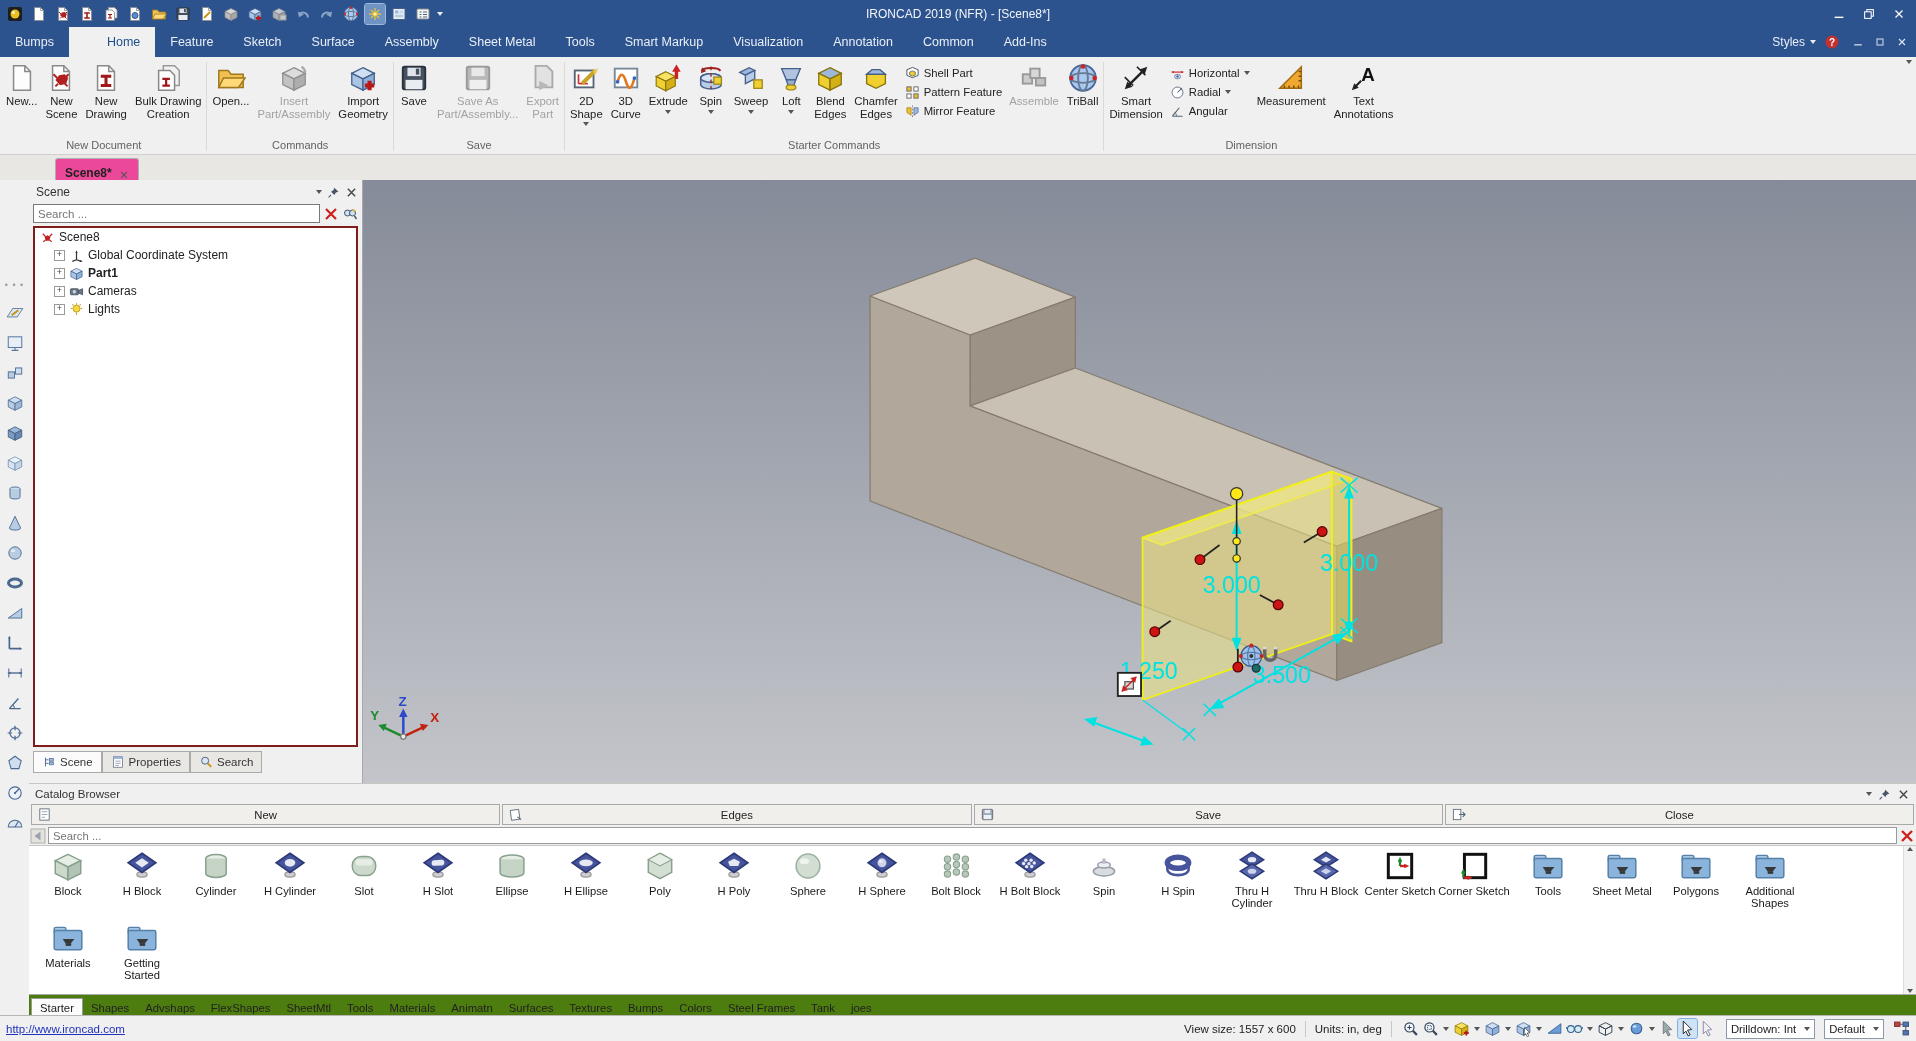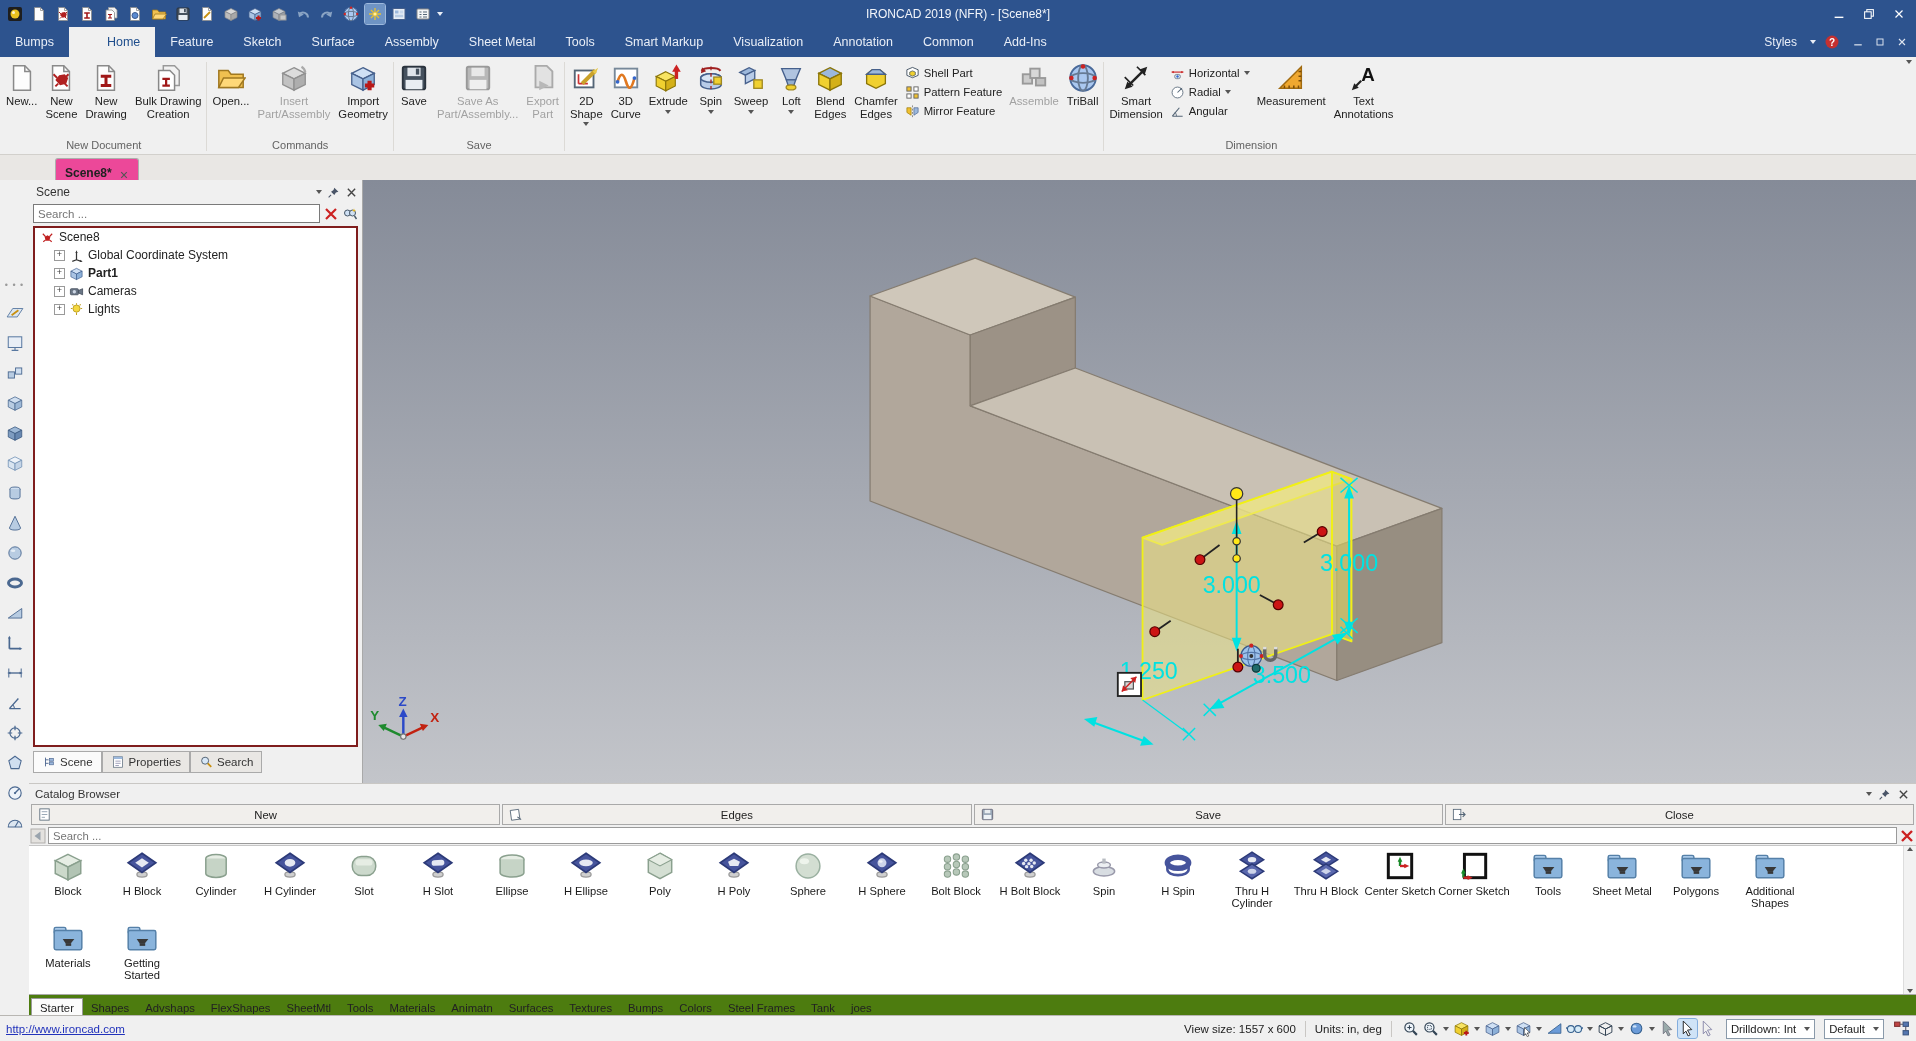--- a/index.html
+++ b/index.html
@@ -298,21 +298,21 @@
     <div class="mtab">Assembly</div>
     <div class="mtab">Sheet Metal</div>
     <div class="mtab">Tools</div>
     <div class="mtab">Smart Markup</div>
     <div class="mtab">Visualization</div>
     <div class="mtab">Annotation</div>
     <div class="mtab">Common</div>
     <div class="mtab">Add-Ins</div>
   </div>
 <div id="menuright">
-  <span style="display:flex;align-items:center;gap:13px;">
+  <span style="display:flex;align-items:center;gap:5px;">
       <span>Styles</span>
       <span class="chev white"></span>
     </span>
   <span class="ic">
       <svg viewBox="0 0 16 16">
         <circle cx="8" cy="8" r="6.5" fill="#c43030"></circle>
         <text x="8" y="11.5" text-anchor="middle" font-size="10" fill="#fff" font-weight="bold">?</text>
       </svg>
     </span>
   <span class="docwin">
@@ -611,20 +611,21 @@
               <ellipse cx="8" cy="8" rx="6.8" ry="2.6" fill="none" stroke="#667a94"></ellipse>
               <ellipse cx="8" cy="8" rx="2.6" ry="6.8" fill="none" stroke="#667a94"></ellipse>
               <circle cx="8" cy="1.8" r="1.2" fill="#c22"></circle>
               <circle cx="1.8" cy="8" r="1.2" fill="#c22"></circle>
               <circle cx="14.2" cy="8" r="1.2" fill="#c22"></circle>
             </svg>
           </span>
           <span class="lbl">TriBall</span>
         </div>
       </div>
+      <div class="rlabel">Starter Commands</div>
     </div>
     <div class="rsep"></div>
     <div class="rgroup">
       <div class="ritems">
         <div class="rbtn">
           <span class="ic">
             <svg viewBox="0 0 16 16" aria-hidden="true">
               <path d="M3.5 12.5L12.5 3.5" stroke="#222" stroke-width="1.3"></path>
               <polygon points="2,14 6.2,12.6 3.4,9.8" fill="#222"></polygon>
               <polygon points="14,2 9.8,3.4 12.6,6.2" fill="#222"></polygon>

